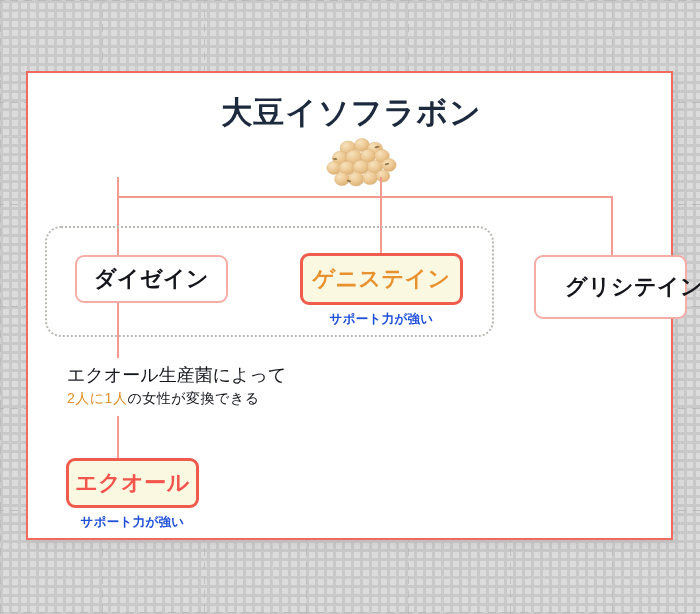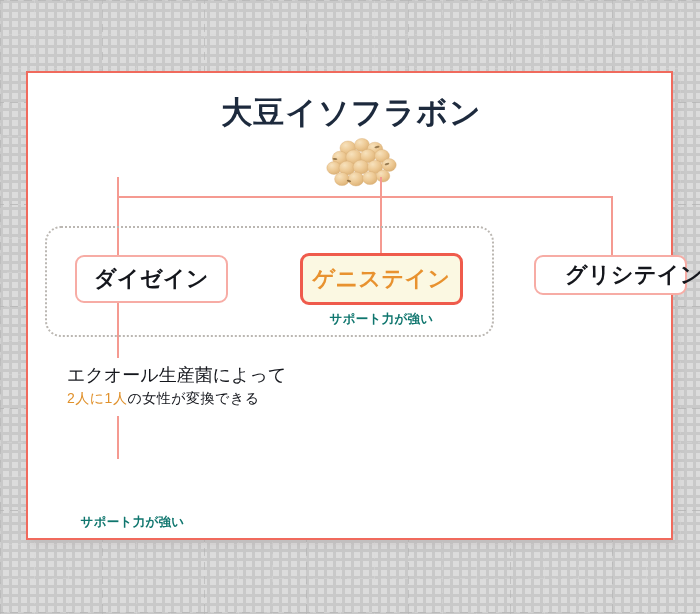--- a/index.html
+++ b/index.html
@@ -122,28 +122,28 @@
     color: #e8922f;
   }
   .node.equol {
     background: #fbf8e2;
     border: 3px solid #ef5b4c;
     color: #f3554c;
   }
 
   #node-daidzein  { left: 47px;  top: 182px; width: 153px; height: 48px; }
   #node-genistein { left: 272px; top: 180px; width: 163px; height: 52px; }
-  #node-glycitein { left: 506px; top: 182px; width: 153px; height: 40px; padding-left: 47px; }
+  #node-glycitein { left: 506px; top: 182px; width: 153px; height: 64px; padding-left: 47px; }
   #node-equol     { left: 38px;  top: 385px; width: 133px; height: 50px; }
 
   .caption {
     position: absolute;
     font-size: 12.5px;
     font-weight: 700;
-    color: #0f766e;
+    color: #1d4ed8;
     white-space: nowrap;
     letter-spacing: 0.3px;
   }
   #caption-genistein { left: 272px; top: 238px; width: 163px; text-align: center; }
   #caption-equol     { left: 38px;  top: 441px; width: 133px; text-align: center; }
 
   
   #description {
     position: absolute;
     left: 39px;
@@ -230,20 +230,21 @@
 
     <div id="group-box"></div>
 
     <div id="node-daidzein" class="node plain">ダイゼイン</div>
 
     <div id="node-genistein" class="node strong">ゲニステイン</div>
     <div id="caption-genistein" class="caption">サポート力が強い</div>
 
     <div id="node-glycitein" class="node plain">グリシテイン</div>
 
+    <div id="node-equol" class="node equol">エクオール</div>
     <div id="caption-equol" class="caption">サポート力が強い</div>
 
     <div id="description">
       <span class="line" id="desc-line1">エクオール生産菌によって</span>
       <span class="line" id="desc-line2">
         <span class="hl">2人に1人</span><span>の女性が変換できる</span>
       </span>
     </div>
 
   </div>

